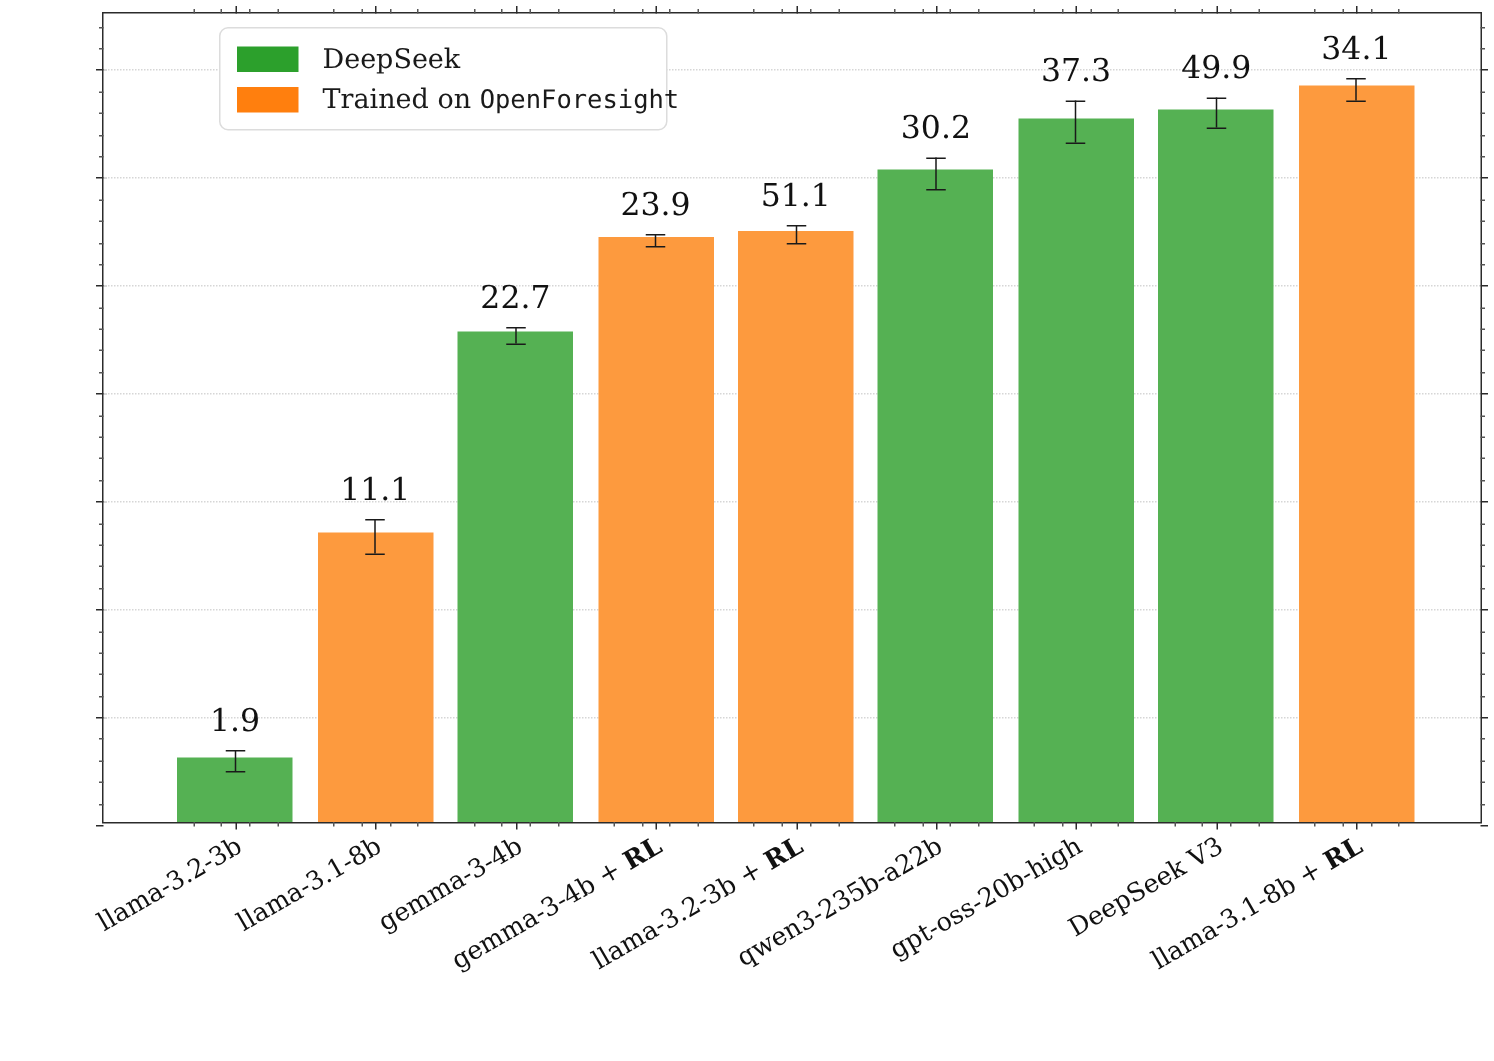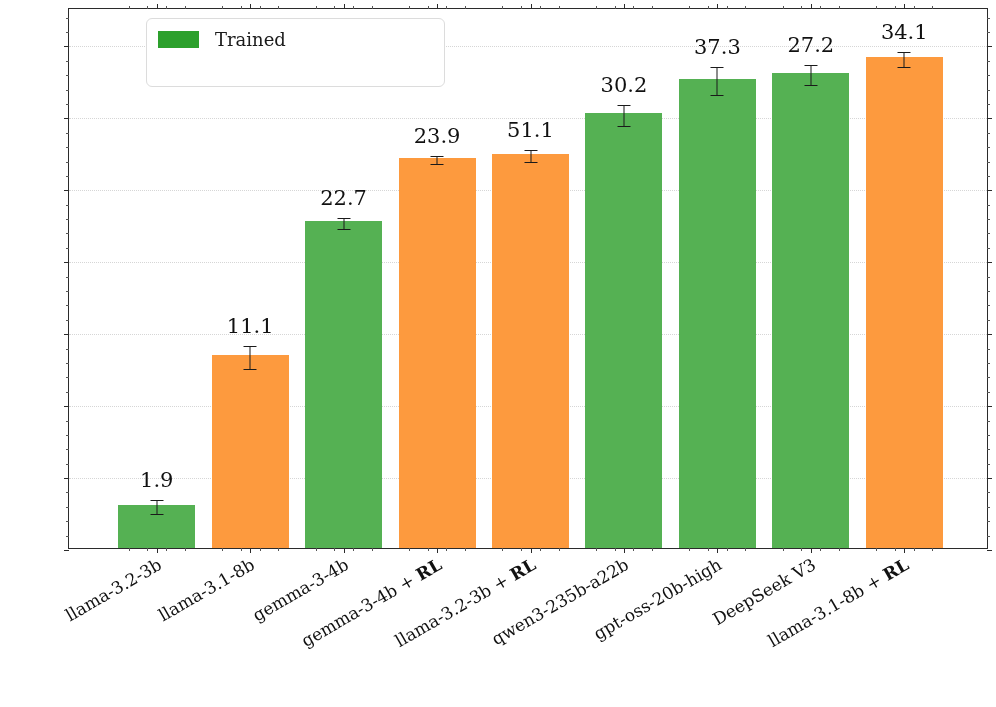--- a/index.html
+++ b/index.html
@@ -382,34 +382,38 @@
         <div class="errbar" style="left: 648.389px; top: 57.5532px; height: 28.7766px;"></div>
         <div class="errcap" style="left: 648.389px; top: 57.5532px;"></div>
         <div class="errcap" style="left: 648.389px; top: 86.3298px;"></div>
         <div class="bar-value" style="left: 648.389px; top: 25.5532px;">37.3</div>
         <div class="bar" style="left: 703.333px; width: 77px; height: 474.814px;">
           <div class="bar-rect" style="background: rgb(85, 177, 83);"></div>
         </div>
         <div class="errbar" style="left: 741.833px; top: 56.1144px; height: 20.1436px;"></div>
         <div class="errcap" style="left: 741.833px; top: 56.1144px;"></div>
         <div class="errcap" style="left: 741.833px; top: 76.258px;"></div>
-        <div class="bar-value" style="left: 741.833px; top: 24.1144px;">27.2</div>
+        <div class="bar-value" style="left: 741.833px; top: 24.1144px;">49.9</div>
         <div class="bar" style="left: 796.778px; width: 77px; height: 490.641px;">
           <div class="bar-rect" style="background: rgb(253, 154, 62);"></div>
         </div>
         <div class="errbar" style="left: 835.278px; top: 43.1649px; height: 14.3883px;"></div>
         <div class="errcap" style="left: 835.278px; top: 43.1649px;"></div>
         <div class="errcap" style="left: 835.278px; top: 57.5532px;"></div>
         <div class="bar-value" style="left: 835.278px; top: 11.1649px;">34.1</div>
       </div>
 
     <div id="legend">
         <div class="legend-row">
           <div class="legend-swatch" style="background: rgb(44, 160, 44);"></div>
-          <div class="legend-text">Trained</div>
+          <div class="legend-text">DeepSeek</div>
+        </div>
+        <div class="legend-row">
+          <div class="legend-swatch" style="background: rgb(255, 127, 14);"></div>
+          <div class="legend-text">Trained on <span class="mono">OpenForesight</span></div>
         </div>
       </div>
   </div>
 
   <div id="xtick-labels">
       <div class="xtick-label" style="left: -44.2778px; width: 200px; transform-origin: 200px 0px;">llama-3.2-3b</div>
       <div class="xtick-label" style="left: 49.1667px; width: 200px; transform-origin: 200px 0px;">llama-3.1-8b</div>
       <div class="xtick-label" style="left: 142.611px; width: 200px; transform-origin: 200px 0px;">gemma-3-4b</div>
       <div class="xtick-label" style="left: 236.056px; width: 200px; transform-origin: 200px 0px;">gemma-3-4b&nbsp;+&nbsp;<b>RL</b></div>
       <div class="xtick-label" style="left: 329.5px; width: 200px; transform-origin: 200px 0px;">llama-3.2-3b&nbsp;+&nbsp;<b>RL</b></div>

